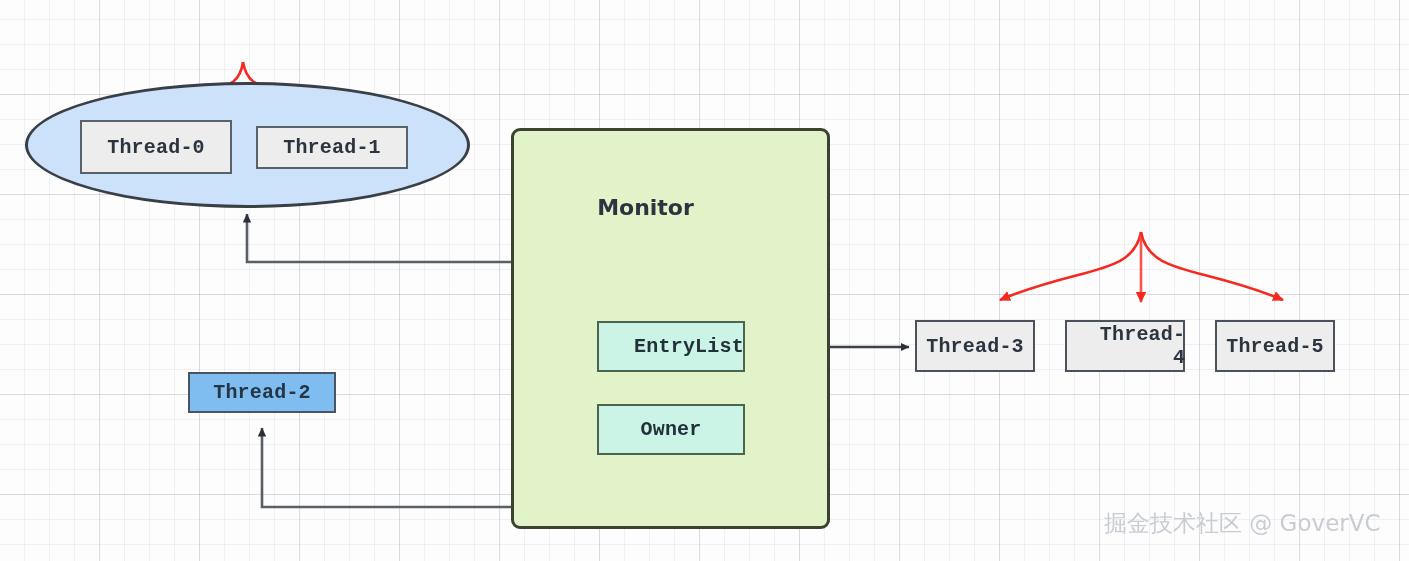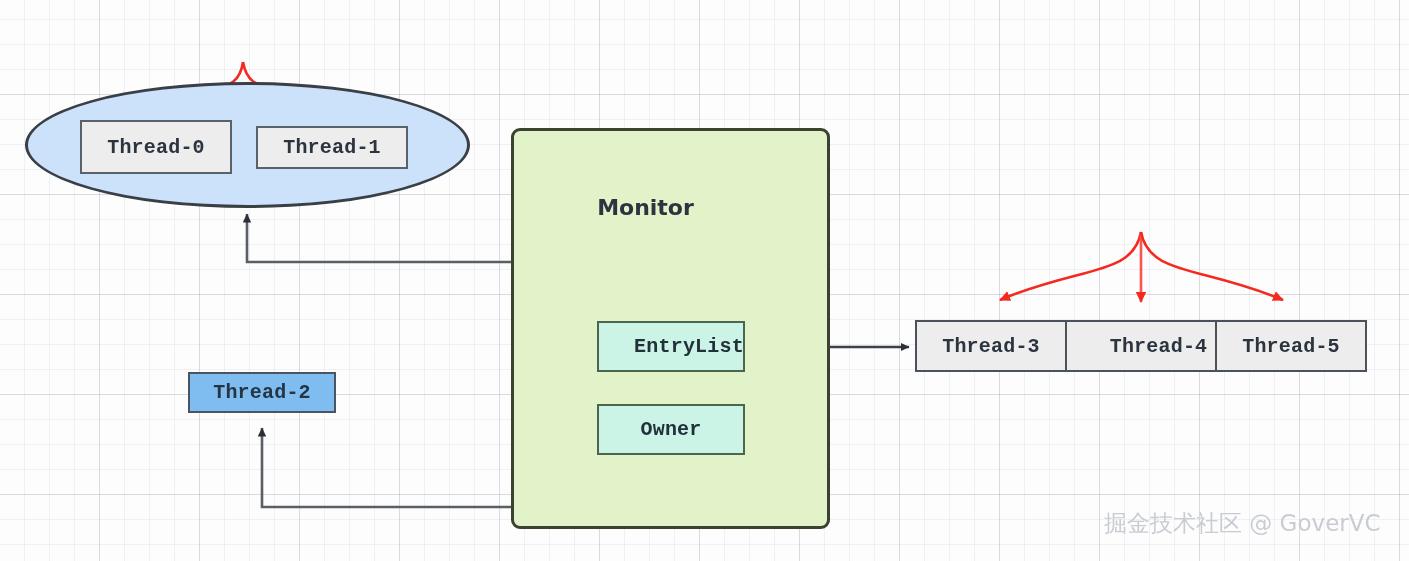--- a/index.html
+++ b/index.html
@@ -120,21 +120,21 @@
   #owner     { left: 597px; top: 404px; width: 148px; height: 51px; }
 
   
   .blocked-cell {
     background: #ededed;
     border: 2px solid #4b525c;
     color: #2c3440;
     font-size: 20px;
     top: 320px;
     height: 52px;
-    width: 152px;
+    width: 120px;
   }
   #thread-3 { left: 915px;  }
   #thread-4 { left: 1065px; padding-left: 35px; }
   #thread-5 { left: 1215px; }
 
   
   #watermark {
     position: absolute;
     left: 1104px;
     top: 508px;

